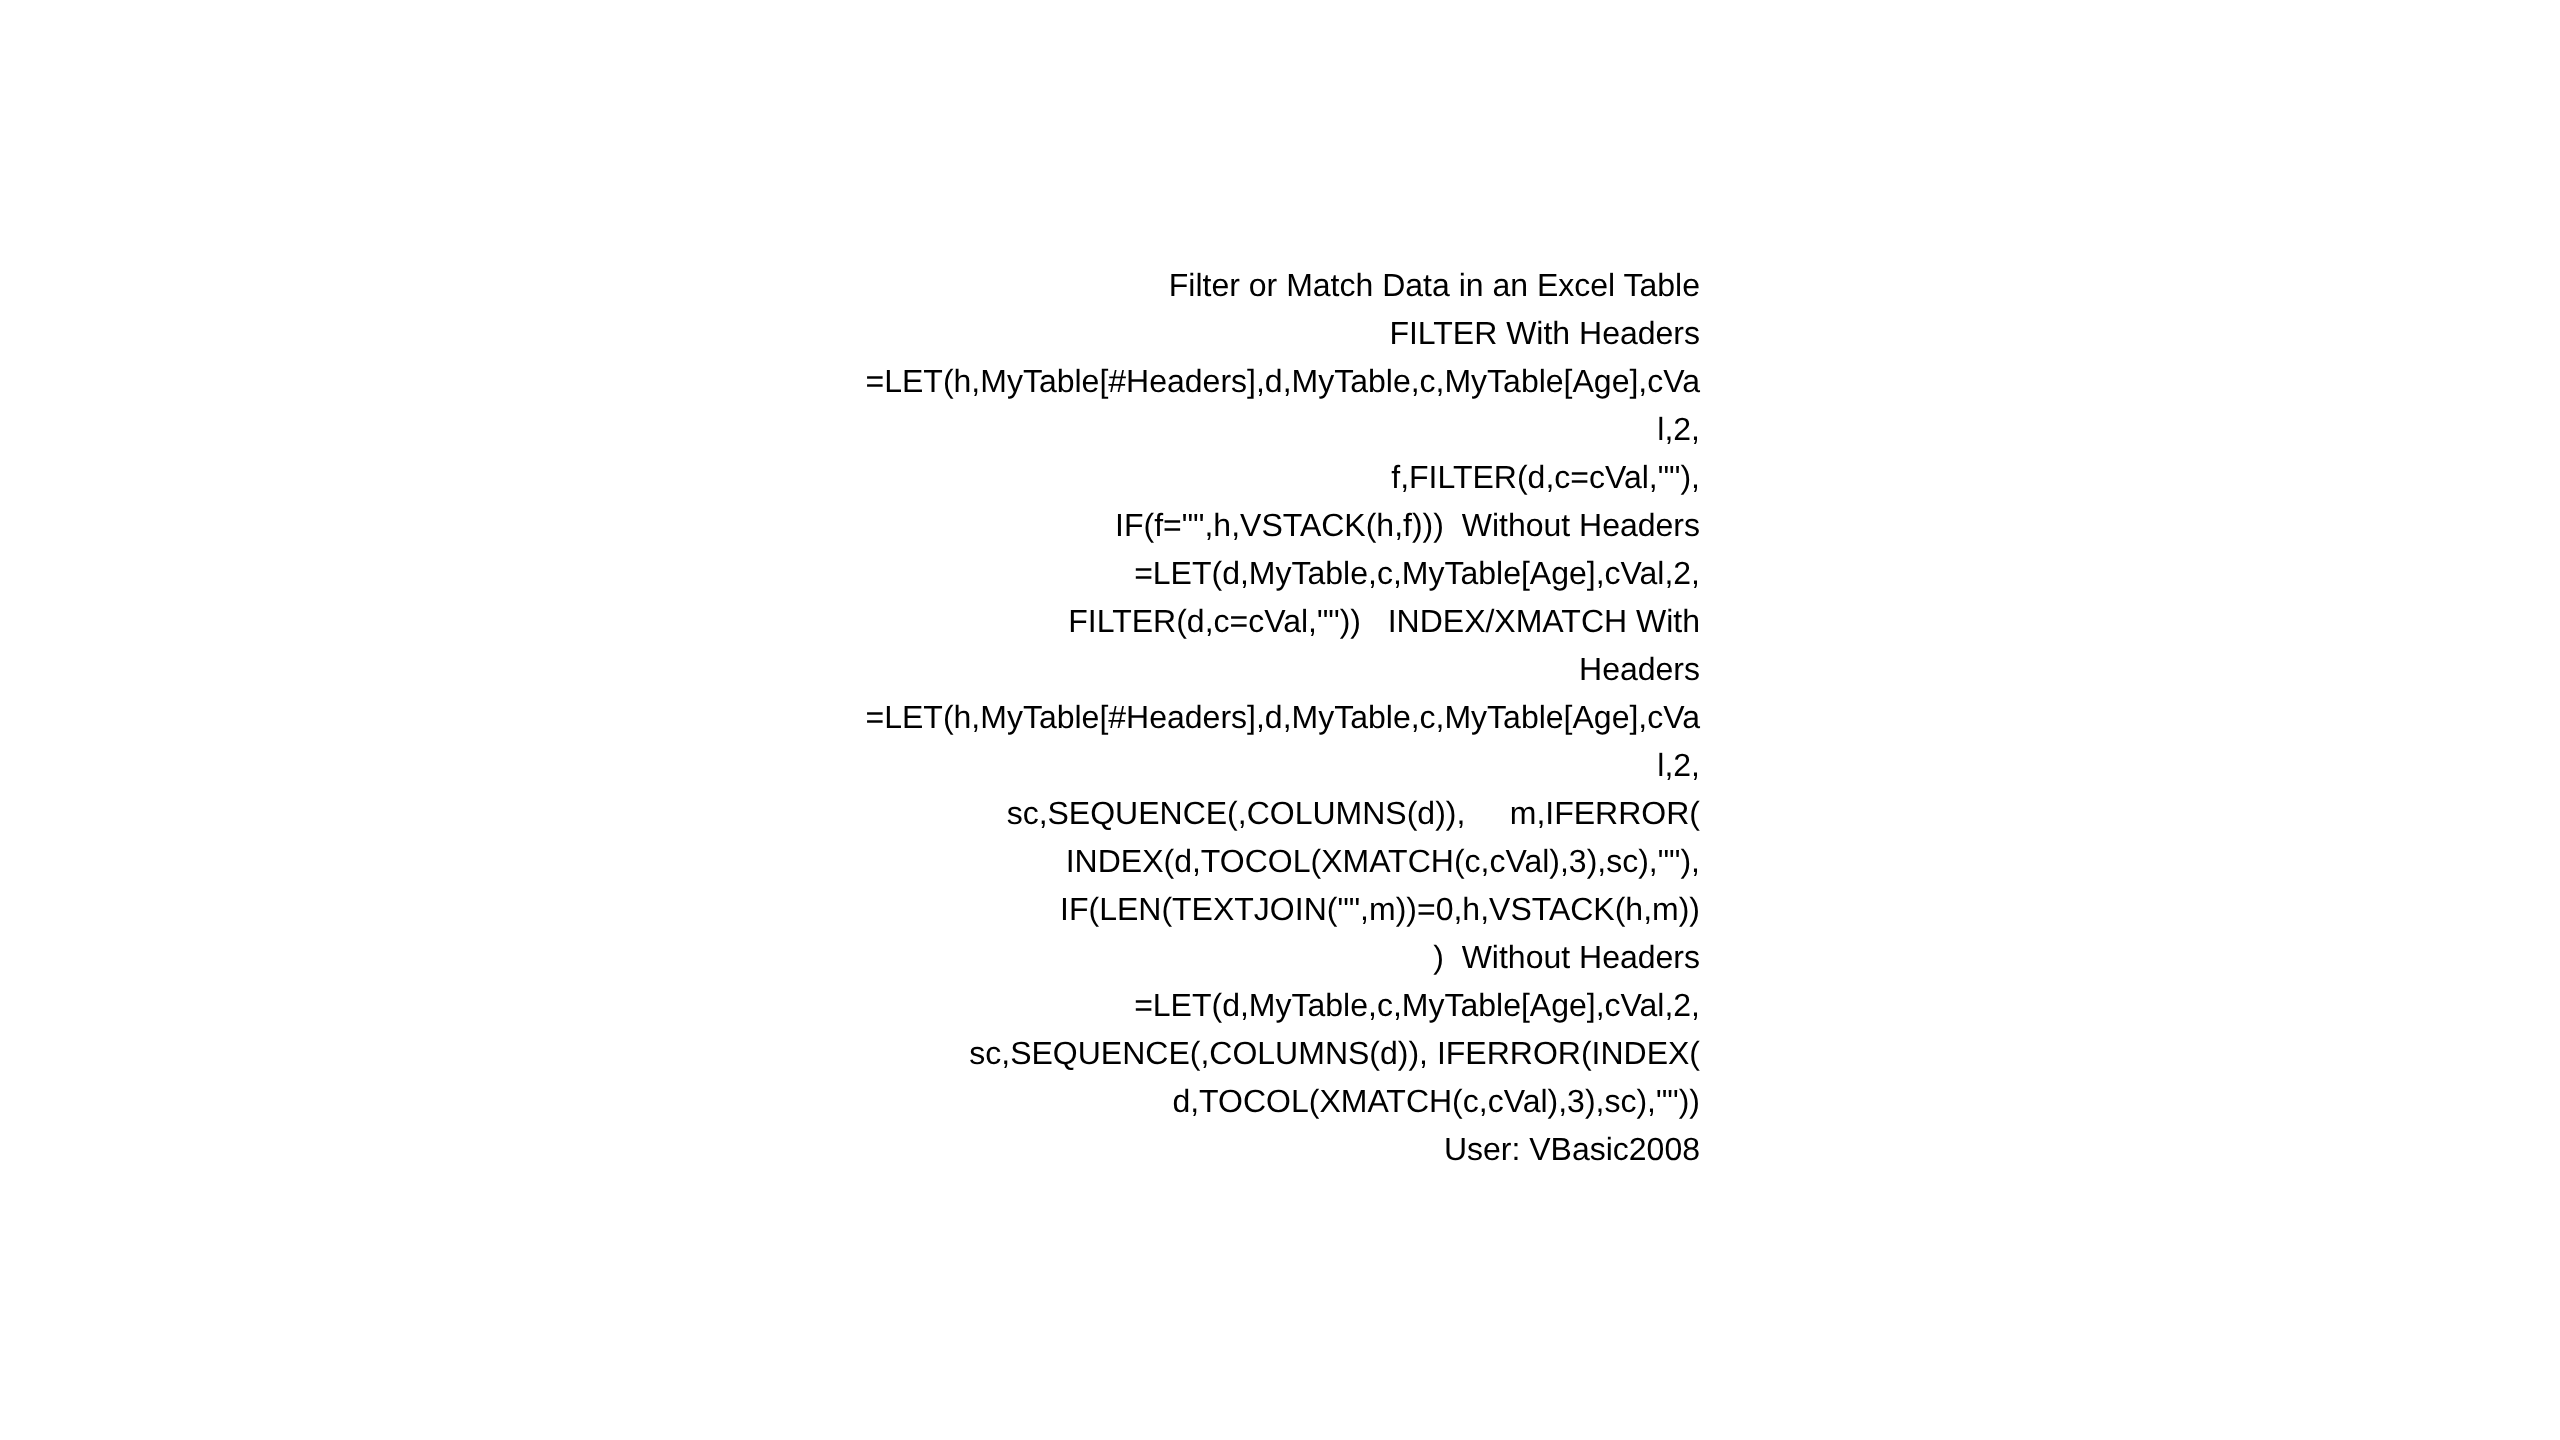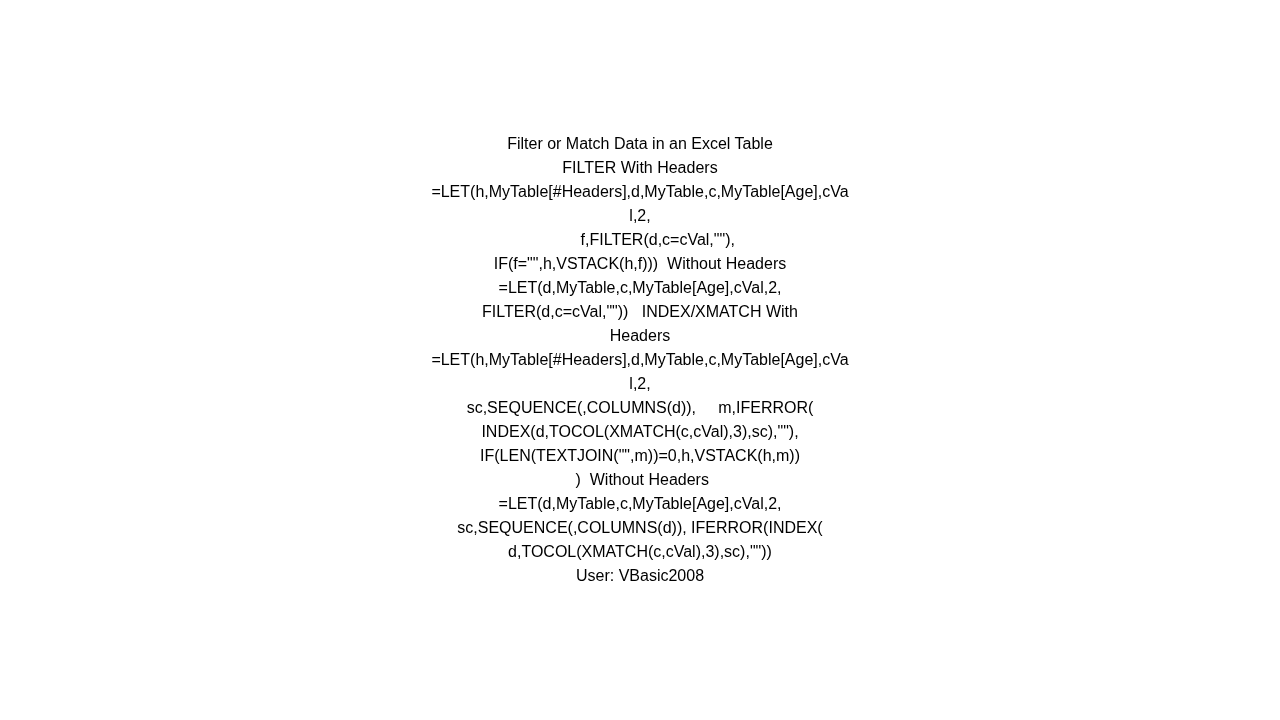--- a/index.html
+++ b/index.html
@@ -19,20 +19,21 @@
       justify-content: center;
     }
     .content-block {
       text-align: center;
       line-height: 1.5;
       max-width: 420px;
     }
     .content-block p {
       white-space: pre-wrap;
       word-break: break-word;
+      text-align: right;
     }
   </style>
 </head>
 <body>
 
 <div class="content-block">
   <p>Filter or Match Data in an Excel Table
 FILTER With Headers =LET(h,MyTable[#Headers],d,MyTable,c,MyTable[Age],cVal,2,
         f,FILTER(d,c=cVal,""),
 IF(f="",h,VSTACK(h,f)))  Without Headers

